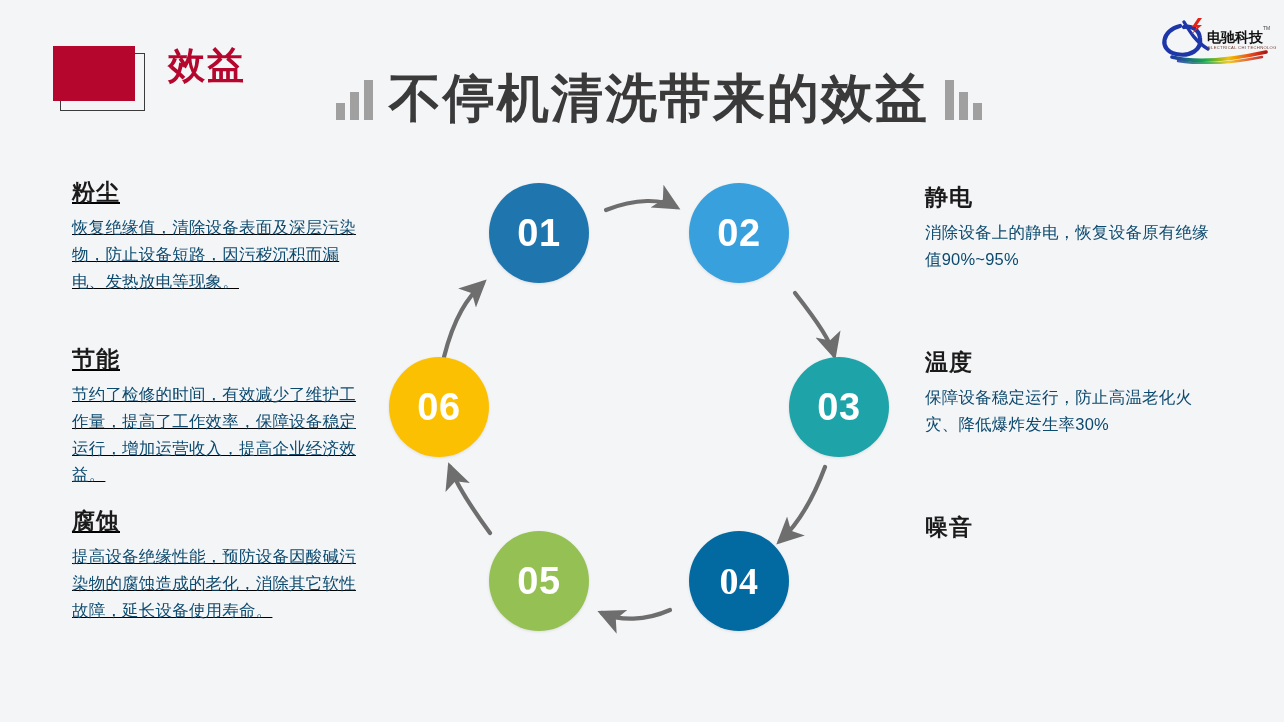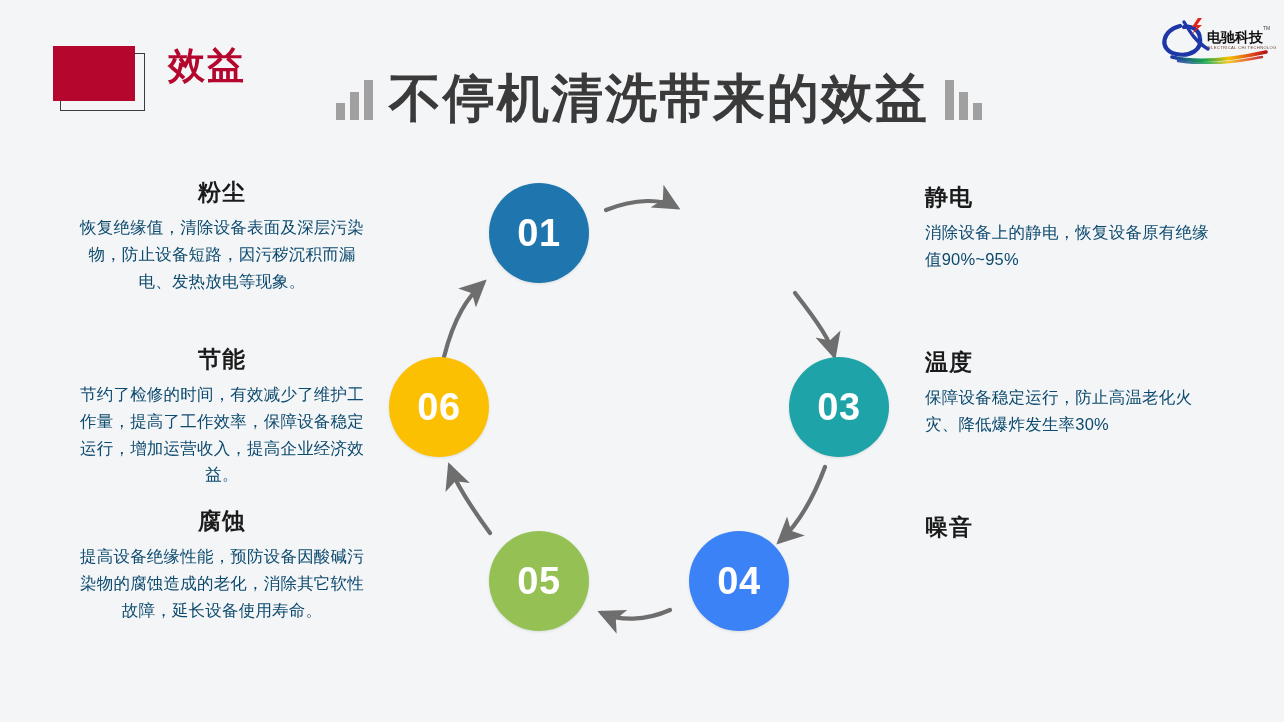--- a/index.html
+++ b/index.html
@@ -117,41 +117,41 @@
     justify-content: center;
     color: #ffffff;
     font-weight: 700;
     font-size: 38px;
     letter-spacing: 0.5px;
     box-shadow: 0 1px 3px rgba(0,0,0,0.10);
   }
   .n01 { width: 100px; height: 100px; left: 109px; top: 18px;  background: #1f76ae; }
   .n02 { width: 100px; height: 100px; left: 309px; top: 18px;  background: #38a0dc; }
   .n03 { width: 100px; height: 100px; left: 409px; top: 192px; background: #1ea3a8; }
-  .n04 { width: 100px; height: 100px; left: 309px; top: 366px; background: #3b82f6; }
+  .n04 { width: 100px; height: 100px; left: 309px; top: 366px; background: #0369a1; font-family: Liberation Serif, serif; }
   .n05 { width: 100px; height: 100px; left: 109px; top: 366px; background: #95c054; }
   .n06 { width: 100px; height: 100px; left: 9px;   top: 192px; background: #fcc003; }
 
   
   .block { position: absolute; width: 300px; }
   .block .b-title {
     font-size: 23px;
     font-weight: 700;
     color: #1b1b1b;
     line-height: 1.1;
     margin-bottom: 9px;
     letter-spacing: 1px;
   }
   .block .b-body {
     font-size: 16.5px;
     color: #0c4a6e;
     line-height: 1.62;
     letter-spacing: 0.2px;
   }
-  .left  { text-align: center; left: 72px; }
+  .left  { text-align: left; left: 72px; text-decoration: underline; }
   .right { text-align: left;  left: 925px; }
 
   .blk-dust    { top: 180px; }
   .blk-energy  { top: 347px; }
   .blk-corrode { top: 509px; }
   .blk-static  { top: 185px; }
   .blk-temp    { top: 350px; }
   .blk-noise   { top: 515px; }
 </style>
 </head>
@@ -215,20 +215,21 @@
         <path d="M226 45 C 256 33, 282 34, 296 42"></path>
         <path d="M415 128 C 440 160, 450 176, 454 190"></path>
         <path d="M445 302 C 430 342, 415 362, 400 376"></path>
         <path d="M290 445 C 265 456, 240 456, 222 448"></path>
         <path d="M110 368 C 88 338, 76 318, 70 302"></path>
         <path d="M64 192 C 74 152, 88 132, 103 118"></path>
       </g>
     </svg>
 
     <div class="node n01">01</div>
+    <div class="node n02">02</div>
     <div class="node n03">03</div>
     <div class="node n04">04</div>
     <div class="node n05">05</div>
     <div class="node n06">06</div>
   </div>
 
   <div class="block left blk-dust">
     <div class="b-title">粉尘</div>
     <div class="b-body">恢复绝缘值，清除设备表面及深层污染物，防止设备短路，因污秽沉积而漏电、发热放电等现象。</div>
   </div>

